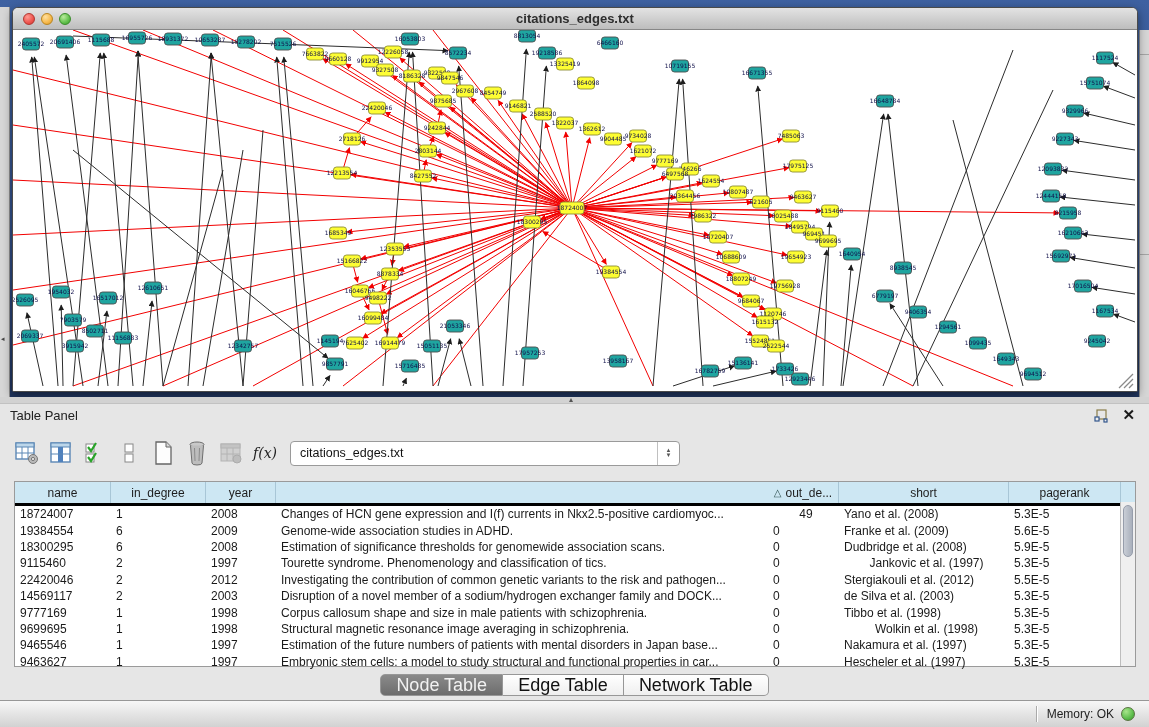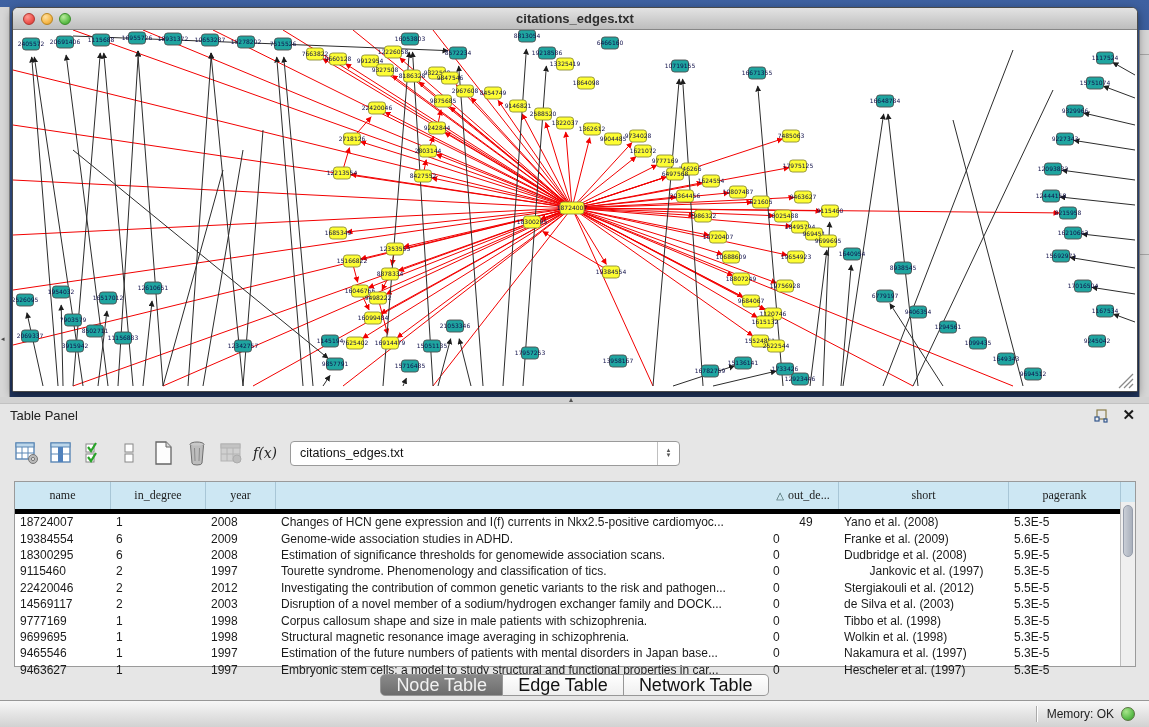--- a/index.html
+++ b/index.html
@@ -43,21 +43,21 @@
   .tool { width:26px; height:26px; margin-right:8px; display:flex; align-items:center; justify-content:center; cursor:pointer;}
   .tool svg { display:block; }
   #fx-icon { font-family:"DejaVu Serif", serif; font-style:italic; font-size:14px; color:#222; margin-right:12px;}
   #table-select { width:390px; height:25px; background:#fff; border:1px solid #9a9a9a; border-radius:4px;
     display:flex; align-items:center; padding-left:9px; font-size:12.5px; color:#111; position:relative; cursor:pointer;}
   #table-select .stepper { position:absolute; right:0; top:0; width:22px; height:100%;
     border-left:1px solid #c0c0c0; display:flex; flex-direction:column; align-items:center; justify-content:center;
     font-size:6px; color:#555; line-height:5px;}
 
   #table-wrap { left:14px; top:84px; width:1122px; height:186px; background:#fff; border:1px solid #9a9a9a; }
-  #thead { display:flex; height:32px; background:#cde7f3; border-bottom:5px solid #000000;font-family:Liberation Serif, serif; }
+  #thead { display:flex; height:24px; background:#cde7f3; border-bottom:3px solid #000000; }
   .hcell { display:flex; align-items:center; justify-content:center; font-size:12px; color:#1d1d1d;
     border-right:1px solid #a8c6d6; overflow:hidden; white-space:nowrap; cursor:pointer;}
   .hcell .sort { margin-right:4px; font-size:10px; color:#355; }
   #tbody { position:relative; height:164px; overflow:hidden; }
   .trow { display:flex; height:16.4px; align-items:center; }
   .tcell { font-size:12px; color:#1a1a1a; padding-left:5px; overflow:hidden; white-space:nowrap; }
   #vscroll { position:absolute; right:0; top:20px; width:15px; height:164px; background:#efefef;
     border-left:1px solid #bdbdbd; }
   #vthumb { position:absolute; left:2px; top:3px; width:10px; height:52px; border-radius:6px;
     background:linear-gradient(90deg,#c9ced6,#a9b0bc); border:1px solid #969dab; cursor:pointer;}
@@ -919,21 +919,21 @@
           <div class="tcell" style="width: 71px;">0</div>
           <div class="tcell" style="width: 170px;">Tibbo et al. (1998)</div>
           <div class="tcell" style="width: 112px;">5.3E-5</div>
         </div>
         <div class="trow">
           <div class="tcell" style="width: 96px;">9699695</div>
           <div class="tcell" style="width: 95px;">1</div>
           <div class="tcell" style="width: 70px;">1998</div>
           <div class="tcell" style="width: 492px;">Structural magnetic resonance image averaging in schizophrenia.</div>
           <div class="tcell" style="width: 71px;">0</div>
-          <div class="tcell" style="width: 170px;">Wolkin et al. (1998)</div>
+          <div class="tcell" style="width: 170px; text-align: center;">Wolkin et al. (1998)</div>
           <div class="tcell" style="width: 112px;">5.3E-5</div>
         </div>
         <div class="trow">
           <div class="tcell" style="width: 96px;">9465546</div>
           <div class="tcell" style="width: 95px;">1</div>
           <div class="tcell" style="width: 70px;">1997</div>
           <div class="tcell" style="width: 492px;">Estimation of the future numbers of patients with mental disorders in Japan base...</div>
           <div class="tcell" style="width: 71px;">0</div>
           <div class="tcell" style="width: 170px;">Nakamura et al. (1997)</div>
           <div class="tcell" style="width: 112px;">5.3E-5</div>

